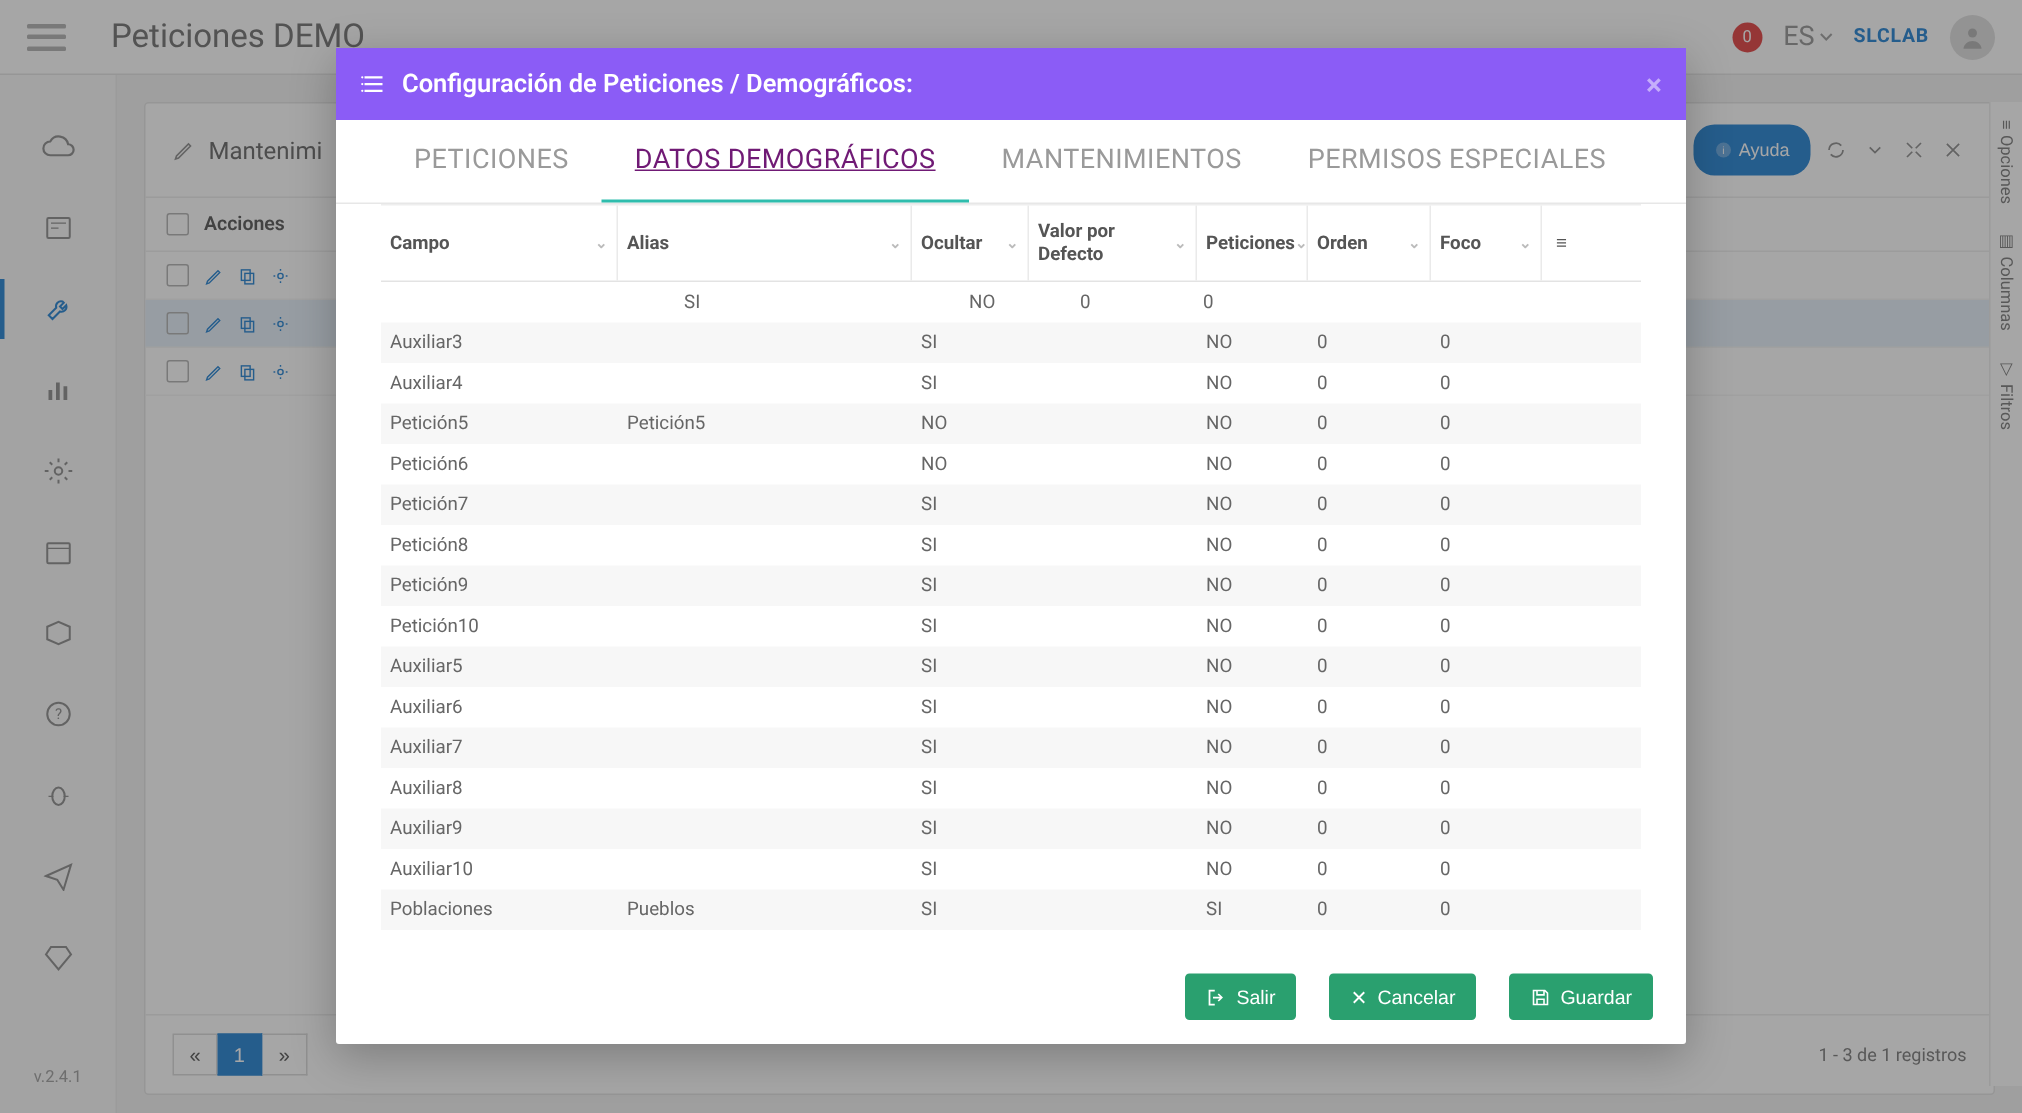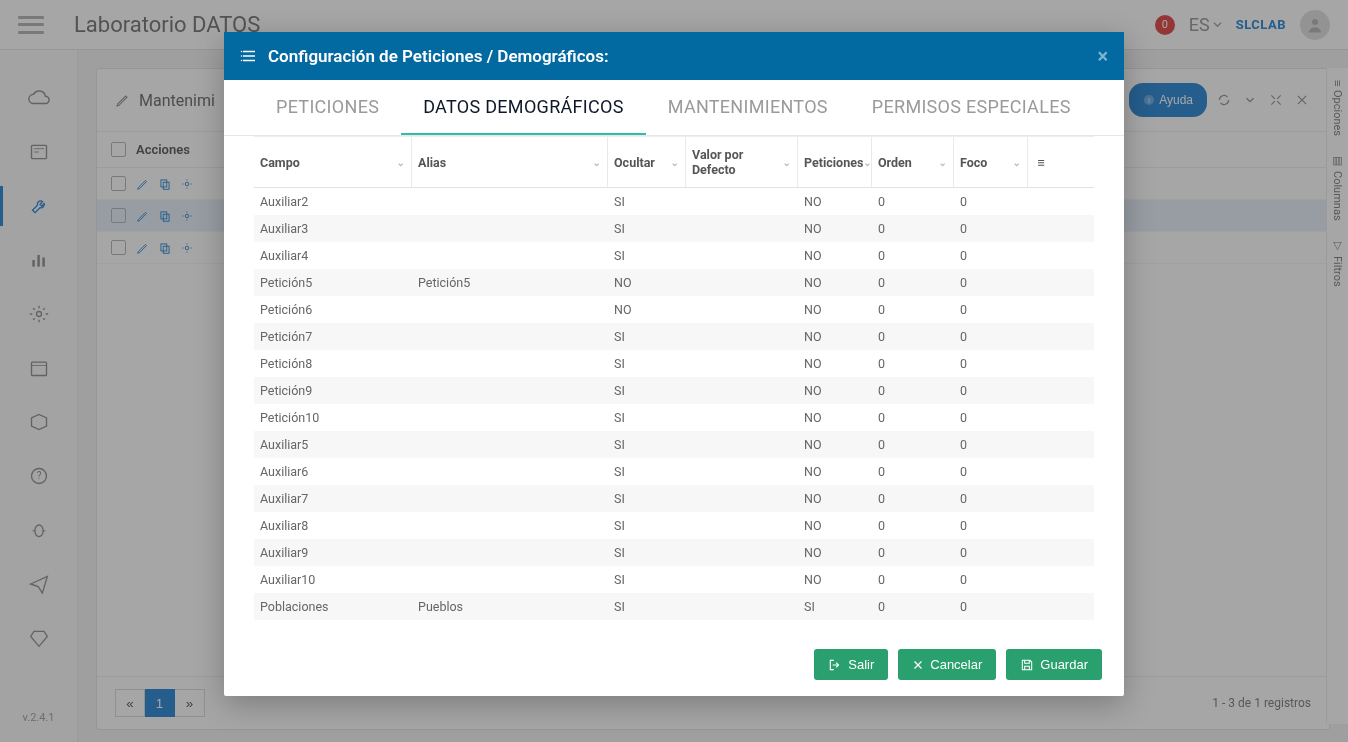--- a/index.html
+++ b/index.html
@@ -44,68 +44,68 @@
 .card-footer { padding: 12px 18px; border-top: 1px solid #eee; display: flex; align-items: center; }
 .pager { display: flex; }
 .pager button { width: 30px; height: 28px; border: 1px solid #ddd; background: #fff; color: #666; cursor: pointer; }
 .pager button + button { border-left: none; }
 .pager button.active { background: #3a8fd8; color: #fff; border-color: #3a8fd8; }
 .records { margin-left: auto; color: #888; font-size: 12px; }
 
 
 .overlay { position: absolute; inset: 0; background: rgba(0,0,0,0.35); display: flex; align-items: flex-start; justify-content: center; padding-top: 32px; }
 .modal { width: 900px; background: #fff; border-radius: 2px; box-shadow: 0 8px 30px rgba(0,0,0,0.25); display: flex; flex-direction: column; max-height: 680px; }
-.modal-header { background: #0369a1; color: #fff; padding: 12px 16px; display: flex; align-items: center; font-size: 17px; font-weight: 600; }
+.modal-header { background: #8b5cf6; color: #fff; padding: 12px 16px; display: flex; align-items: center; font-size: 17px; font-weight: 600; }
 .modal-header .micon { margin-right: 10px; }
 .modal-header .close { margin-left: auto; color: rgba(255,255,255,0.5); font-size: 20px; cursor: pointer; }
 
 .tabs { display: flex; border-bottom: 1px solid #e7e7e7; padding: 0 30px; }
 .tab { padding: 16px 22px; font-size: 18px; color: #9a9a9a; letter-spacing: 0.3px; cursor: pointer; border-bottom: 2px solid transparent; }
-.tab.active { color: #0f172a; border-bottom-color: #2fbdad; }
+.tab.active { color: #701a75; border-bottom-color: #2fbdad; text-decoration: underline; }
 
 .table-wrap { padding: 0 30px 12px 30px; flex: 1; overflow: hidden; display: flex; flex-direction: column; }
 .thead { display: flex; border-top: 1px solid #eee; border-bottom: 1px solid #e3e3e3; font-weight: 700; color: #555; font-size: 12.5px; }
 .th { padding: 10px 6px; display: flex; align-items: center; justify-content: space-between; border-right: 1px solid #eaeaea; }
 .th .chev { color: #bbb; font-size: 10px; }
 .th.menu { justify-content: center; border-right: none; }
 .col-campo { width: 158px; }
 .col-alias { width: 196px; }
 .col-ocultar { width: 78px; }
 .col-vpd { width: 112px; }
 .col-oblig { width: 74px; }
 .col-orden { width: 82px; }
 .col-foco { width: 74px; }
 .col-menu { width: 26px; }
 
 .tbody { flex: 1; overflow-y: auto; }
 .tr { display: flex; font-size: 12.5px; color: #666; }
 .tr:nth-child(even) { background: #f7f7f7; }
 .td { padding: 6px 6px; overflow: hidden; white-space: nowrap; text-overflow: ellipsis; }
 
-.modal-footer { padding: 16px 22px; display: flex; justify-content: flex-end; gap: 10px; border-top: 1px solid transparent; }
+.modal-footer { padding: 16px 22px; display: flex; justify-content: flex-end; gap: 22px; border-top: 1px solid transparent; }
 .btn { border: none; border-radius: 3px; color: #fff; padding: 8px 14px; font-size: 13px; display: flex; align-items: center; gap: 6px; cursor: pointer; }
 .btn-green { background: #2aa06f; }
 
 
 .tbody::-webkit-scrollbar { width: 12px; }
 .tbody::-webkit-scrollbar-thumb { background: #c8c8c8; border-radius: 2px; }
 .tbody::-webkit-scrollbar-track { background: #f0f0f0; }
 
 svg { display: block; }
 </style>
 </head>
 <body>
 
 <div class="topbar">
   <div class="hamburger">
     <span></span>
       <span></span>
       <span></span>
   </div>
-  <div class="brand">Laboratorio DATOS</div>
+  <div class="brand">Peticiones DEMO</div>
   <div class="topbar-right">
     <div class="badge-pill">0</div>
     <div class="lang">
       <span>ES</span>
       <svg width="9" height="9" viewBox="0 0 10 10">
           <path d="M1 3l4 4 4-4" stroke="#aaa" fill="none" stroke-width="1.5"></path>
         </svg>
     </div>
     <div class="slclab">SLCLAB</div>
     <div class="avatar">
@@ -362,21 +362,20 @@
             <span class="chev">⌄</span>
           </div>
         <div class="th col-foco">
             <span>Foco</span>
             <span class="chev">⌄</span>
           </div>
         <div class="th col-menu menu">≡</div>
       </div>
       <div class="tbody" id="modal-tbody">
           <div class="tr">
-            <div class="td col-campo">Auxiliar2</div>
             <div class="td col-alias"></div>
             <div class="td col-ocultar">SI</div>
             <div class="td col-vpd"></div>
             <div class="td col-oblig">NO</div>
             <div class="td col-orden">0</div>
             <div class="td col-foco">0</div>
             <div class="td col-menu"></div>
           </div>
           <div class="tr">
             <div class="td col-campo">Auxiliar3</div>

